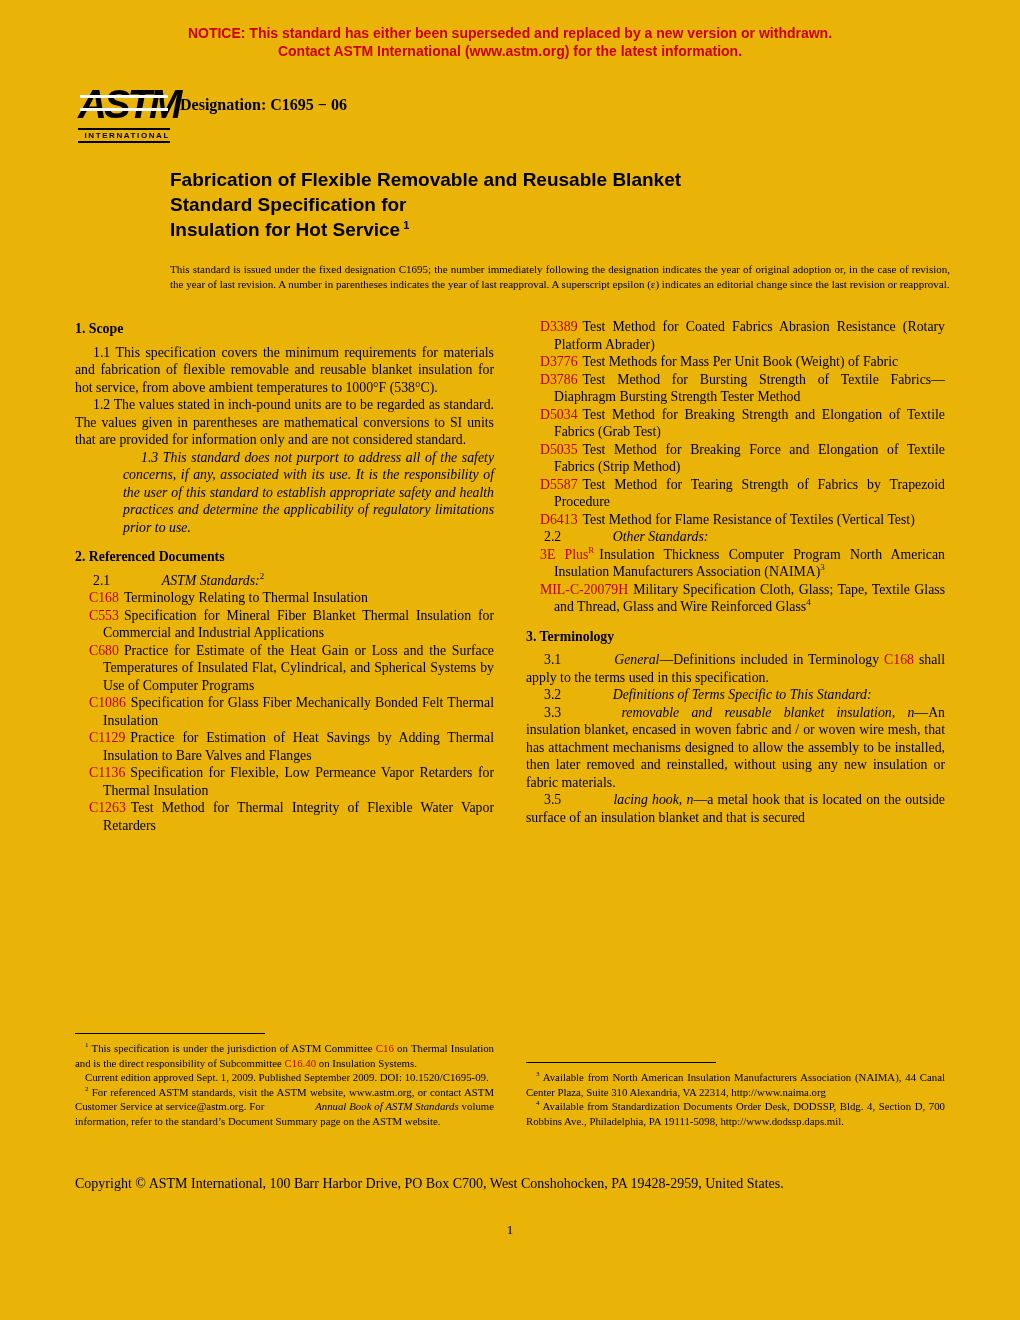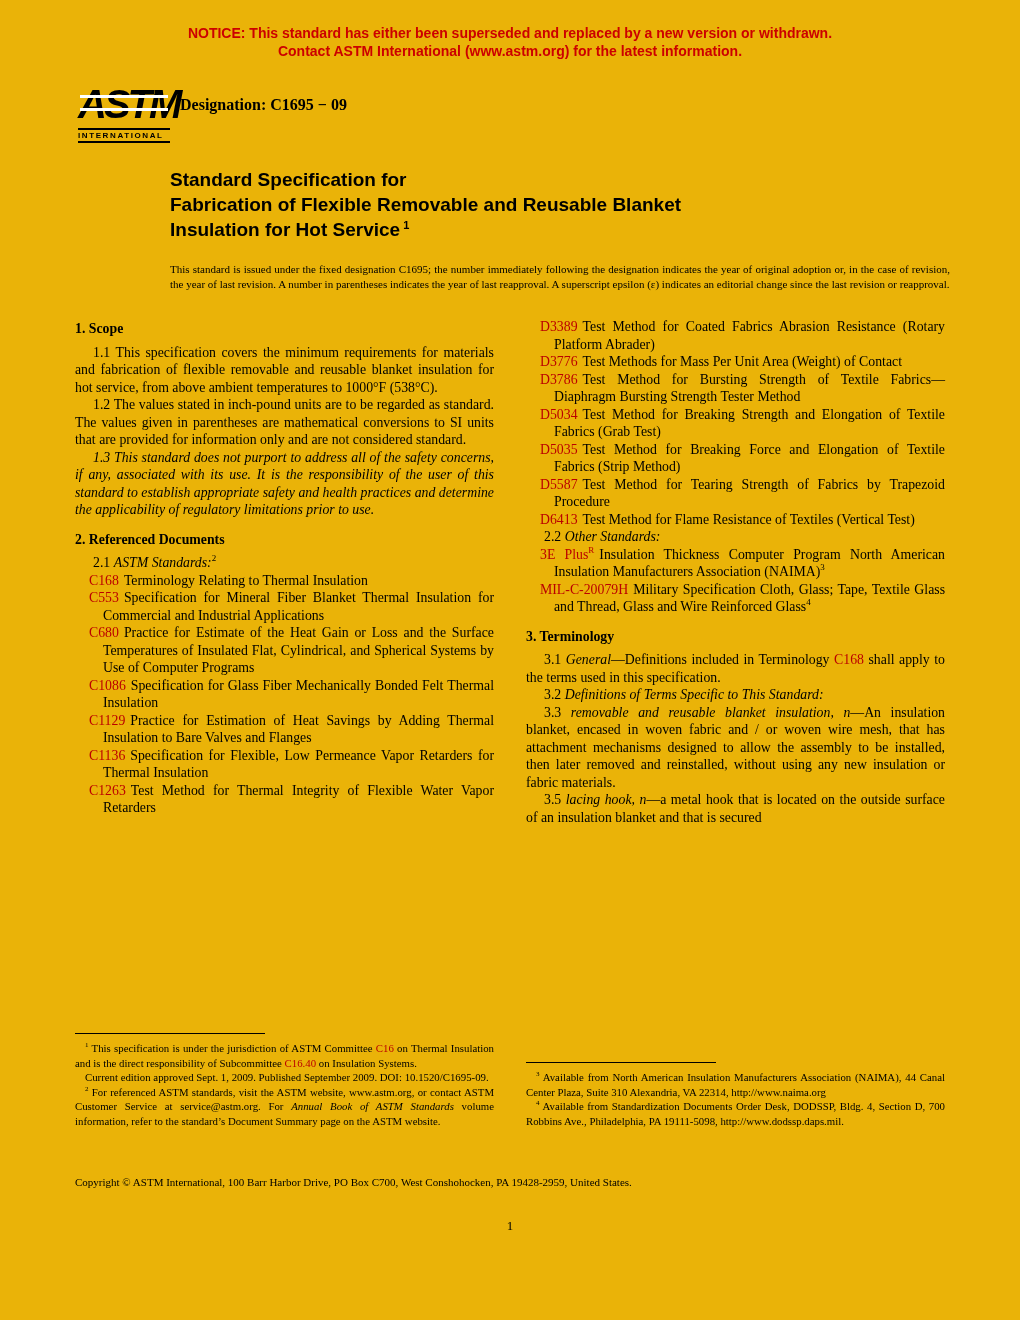--- a/index.html
+++ b/index.html
@@ -11,72 +11,72 @@
             font-weight:bold; font-size:14px; line-height:18px; color:#cc0000; }
 
   .header-row { display:flex; align-items:flex-start; margin:22px 75px 0 78px; }
   .logo { width:92px; }
   .logo-astm { position:relative; font-family:"Liberation Sans", sans-serif; font-weight:bold;
                font-style:italic; font-size:40px; line-height:44px; letter-spacing:-3px; color:#000; }
   .logo-astm::before, .logo-astm::after { content:""; position:absolute; left:2px; right:2px; height:3px; background:#fff; }
   .logo-astm::before { top:13px; }
   .logo-astm::after  { top:26px; }
   .logo-intl { font-family:"Liberation Sans", sans-serif; font-weight:bold; font-size:8px;
-               letter-spacing:1.6px; text-align:left; border-top:2px solid #000;
+               letter-spacing:1.6px; text-align:right; border-top:2px solid #000;
                border-bottom:2px solid #000; padding:1px 0; margin-top:2px; }
   .designation { margin-left:10px; margin-top:14px; font-size:16px; font-weight:bold; }
 
   .title-block { margin:24px 75px 0 170px; font-family:"Liberation Sans", sans-serif;
                  font-weight:bold; font-size:19px; line-height:25px; }
   .title-sup { font-size:11px; vertical-align:super; margin-left:3px; }
 
   .preamble { margin:20px 70px 0 170px; font-size:11px; line-height:15px; text-align:justify; }
 
   .columns { display:flex; gap:32px; margin:26px 75px 0 75px; min-height:810px; }
   .col { flex:1; display:flex; flex-direction:column; font-size:13.8px; line-height:17.5px; text-align:justify; }
 
   .section-heading { font-weight:bold; text-align:left; margin:12px 0 6px 0; }
   .section-heading.first { margin-top:2px; }
   .para { text-indent:18px; }
-  .it { font-style:italic; }
+  .it { font-style:italic;margin-left:48px; }
 
   .ref-item { padding-left:28px; text-indent:-14px; }
   .ref-code { color:#bb0000; text-decoration:none; margin-right:5px; cursor:pointer; }
   .link-red { color:#bb0000; text-decoration:none; cursor:pointer; }
 
   sup { font-size:0.65em; vertical-align:super; line-height:0; }
 
   .fn-block { margin-top:auto; font-size:10.8px; line-height:14.5px; text-align:justify; }
   .fn-sep { width:190px; border-top:1px solid #000; margin-bottom:7px; }
   .fn-para { text-indent:10px; }
 
-  .copyright { margin:48px 75px 0 75px; font-size:11px; }
+  .copyright { margin:48px 75px 0 75px; font-size:14px; }
   .page-num { text-align:center; font-size:13px; margin-top:30px; }
 </style>
 </head>
 <body>
 
 <div class="page">
 
   <div class="notice">
     <div>NOTICE: This standard has either been superseded and replaced by a new version or withdrawn.</div>
     <div>Contact ASTM International (www.astm.org) for the latest information.</div>
   </div>
 
   <div class="header-row">
     <div class="logo">
       <div class="logo-astm">ASTM</div>
       <div class="logo-intl">INTERNATIONAL</div>
     </div>
-    <div class="designation">Designation: C1695 − 09</div>
+    <div class="designation">Designation: C1695 − 06</div>
   </div>
 
   <div class="title-block">
+    <div>Fabrication of Flexible Removable and Reusable Blanket</div>
     <div>Standard Specification for</div>
-    <div>Fabrication of Flexible Removable and Reusable Blanket</div>
     <div><span>Insulation for Hot Service</span><sup class="title-sup">1</sup></div>
   </div>
 
   <div class="preamble">This standard is issued under the fixed designation C1695; the number immediately following the designation indicates the year of original adoption or, in the case of revision, the year of last revision. A number in parentheses indicates the year of last reapproval. A superscript epsilon (ε) indicates an editorial change since the last revision or reapproval.</div>
 
   <div class="columns">
 
     <div class="col">
       <div class="section-heading first">1. Scope</div>
       <p class="para">1.1 This specification covers the minimum requirements for materials and fabrication of flexible removable and reusable blanket insulation for hot service, from above ambient temperatures to 1000°F (538°C).</p>
@@ -97,21 +97,21 @@
       <div class="fn-block">
         <div class="fn-sep"></div>
         <p class="fn-para"><sup>1</sup><span> This specification is under the jurisdiction of ASTM Committee </span><a class="link-red">C16</a><span> on Thermal Insulation and is the direct responsibility of Subcommittee </span><a class="link-red">C16.40</a><span> on Insulation Systems.</span></p>
         <p class="fn-para">Current edition approved Sept. 1, 2009. Published September 2009. DOI: 10.1520/C1695-09.</p>
         <p class="fn-para"><sup>2</sup><span> For referenced ASTM standards, visit the ASTM website, www.astm.org, or contact ASTM Customer Service at service@astm.org. For </span><span class="it">Annual Book of ASTM Standards</span><span> volume information, refer to the standard’s Document Summary page on the ASTM website.</span></p>
       </div>
     </div>
 
     <div class="col">
       <p class="ref-item"><a class="ref-code">D3389</a><span>Test Method for Coated Fabrics Abrasion Resistance (Rotary Platform Abrader)</span></p>
-      <p class="ref-item"><a class="ref-code">D3776</a><span>Test Methods for Mass Per Unit Area (Weight) of Contact</span></p>
+      <p class="ref-item"><a class="ref-code">D3776</a><span>Test Methods for Mass Per Unit Book (Weight) of Fabric</span></p>
       <p class="ref-item"><a class="ref-code">D3786</a><span>Test Method for Bursting Strength of Textile Fabrics—Diaphragm Bursting Strength Tester Method</span></p>
       <p class="ref-item"><a class="ref-code">D5034</a><span>Test Method for Breaking Strength and Elongation of Textile Fabrics (Grab Test)</span></p>
       <p class="ref-item"><a class="ref-code">D5035</a><span>Test Method for Breaking Force and Elongation of Textile Fabrics (Strip Method)</span></p>
       <p class="ref-item"><a class="ref-code">D5587</a><span>Test Method for Tearing Strength of Fabrics by Trapezoid Procedure</span></p>
       <p class="ref-item"><a class="ref-code">D6413</a><span>Test Method for Flame Resistance of Textiles (Vertical Test)</span></p>
 
       <p class="para"><span>2.2 </span><span class="it">Other Standards:</span></p>
 
       <p class="ref-item"><a class="ref-code"><span>3E Plus</span><sup>R</sup></a><span>Insulation Thickness Computer Program North American Insulation Manufacturers Association (NAIMA)</span><sup>3</sup></p>
       <p class="ref-item"><a class="ref-code"><span>MIL-C-20079H</span></a><span>Military Specification Cloth, Glass; Tape, Textile Glass and Thread, Glass and Wire Reinforced Glass</span><sup>4</sup></p>

